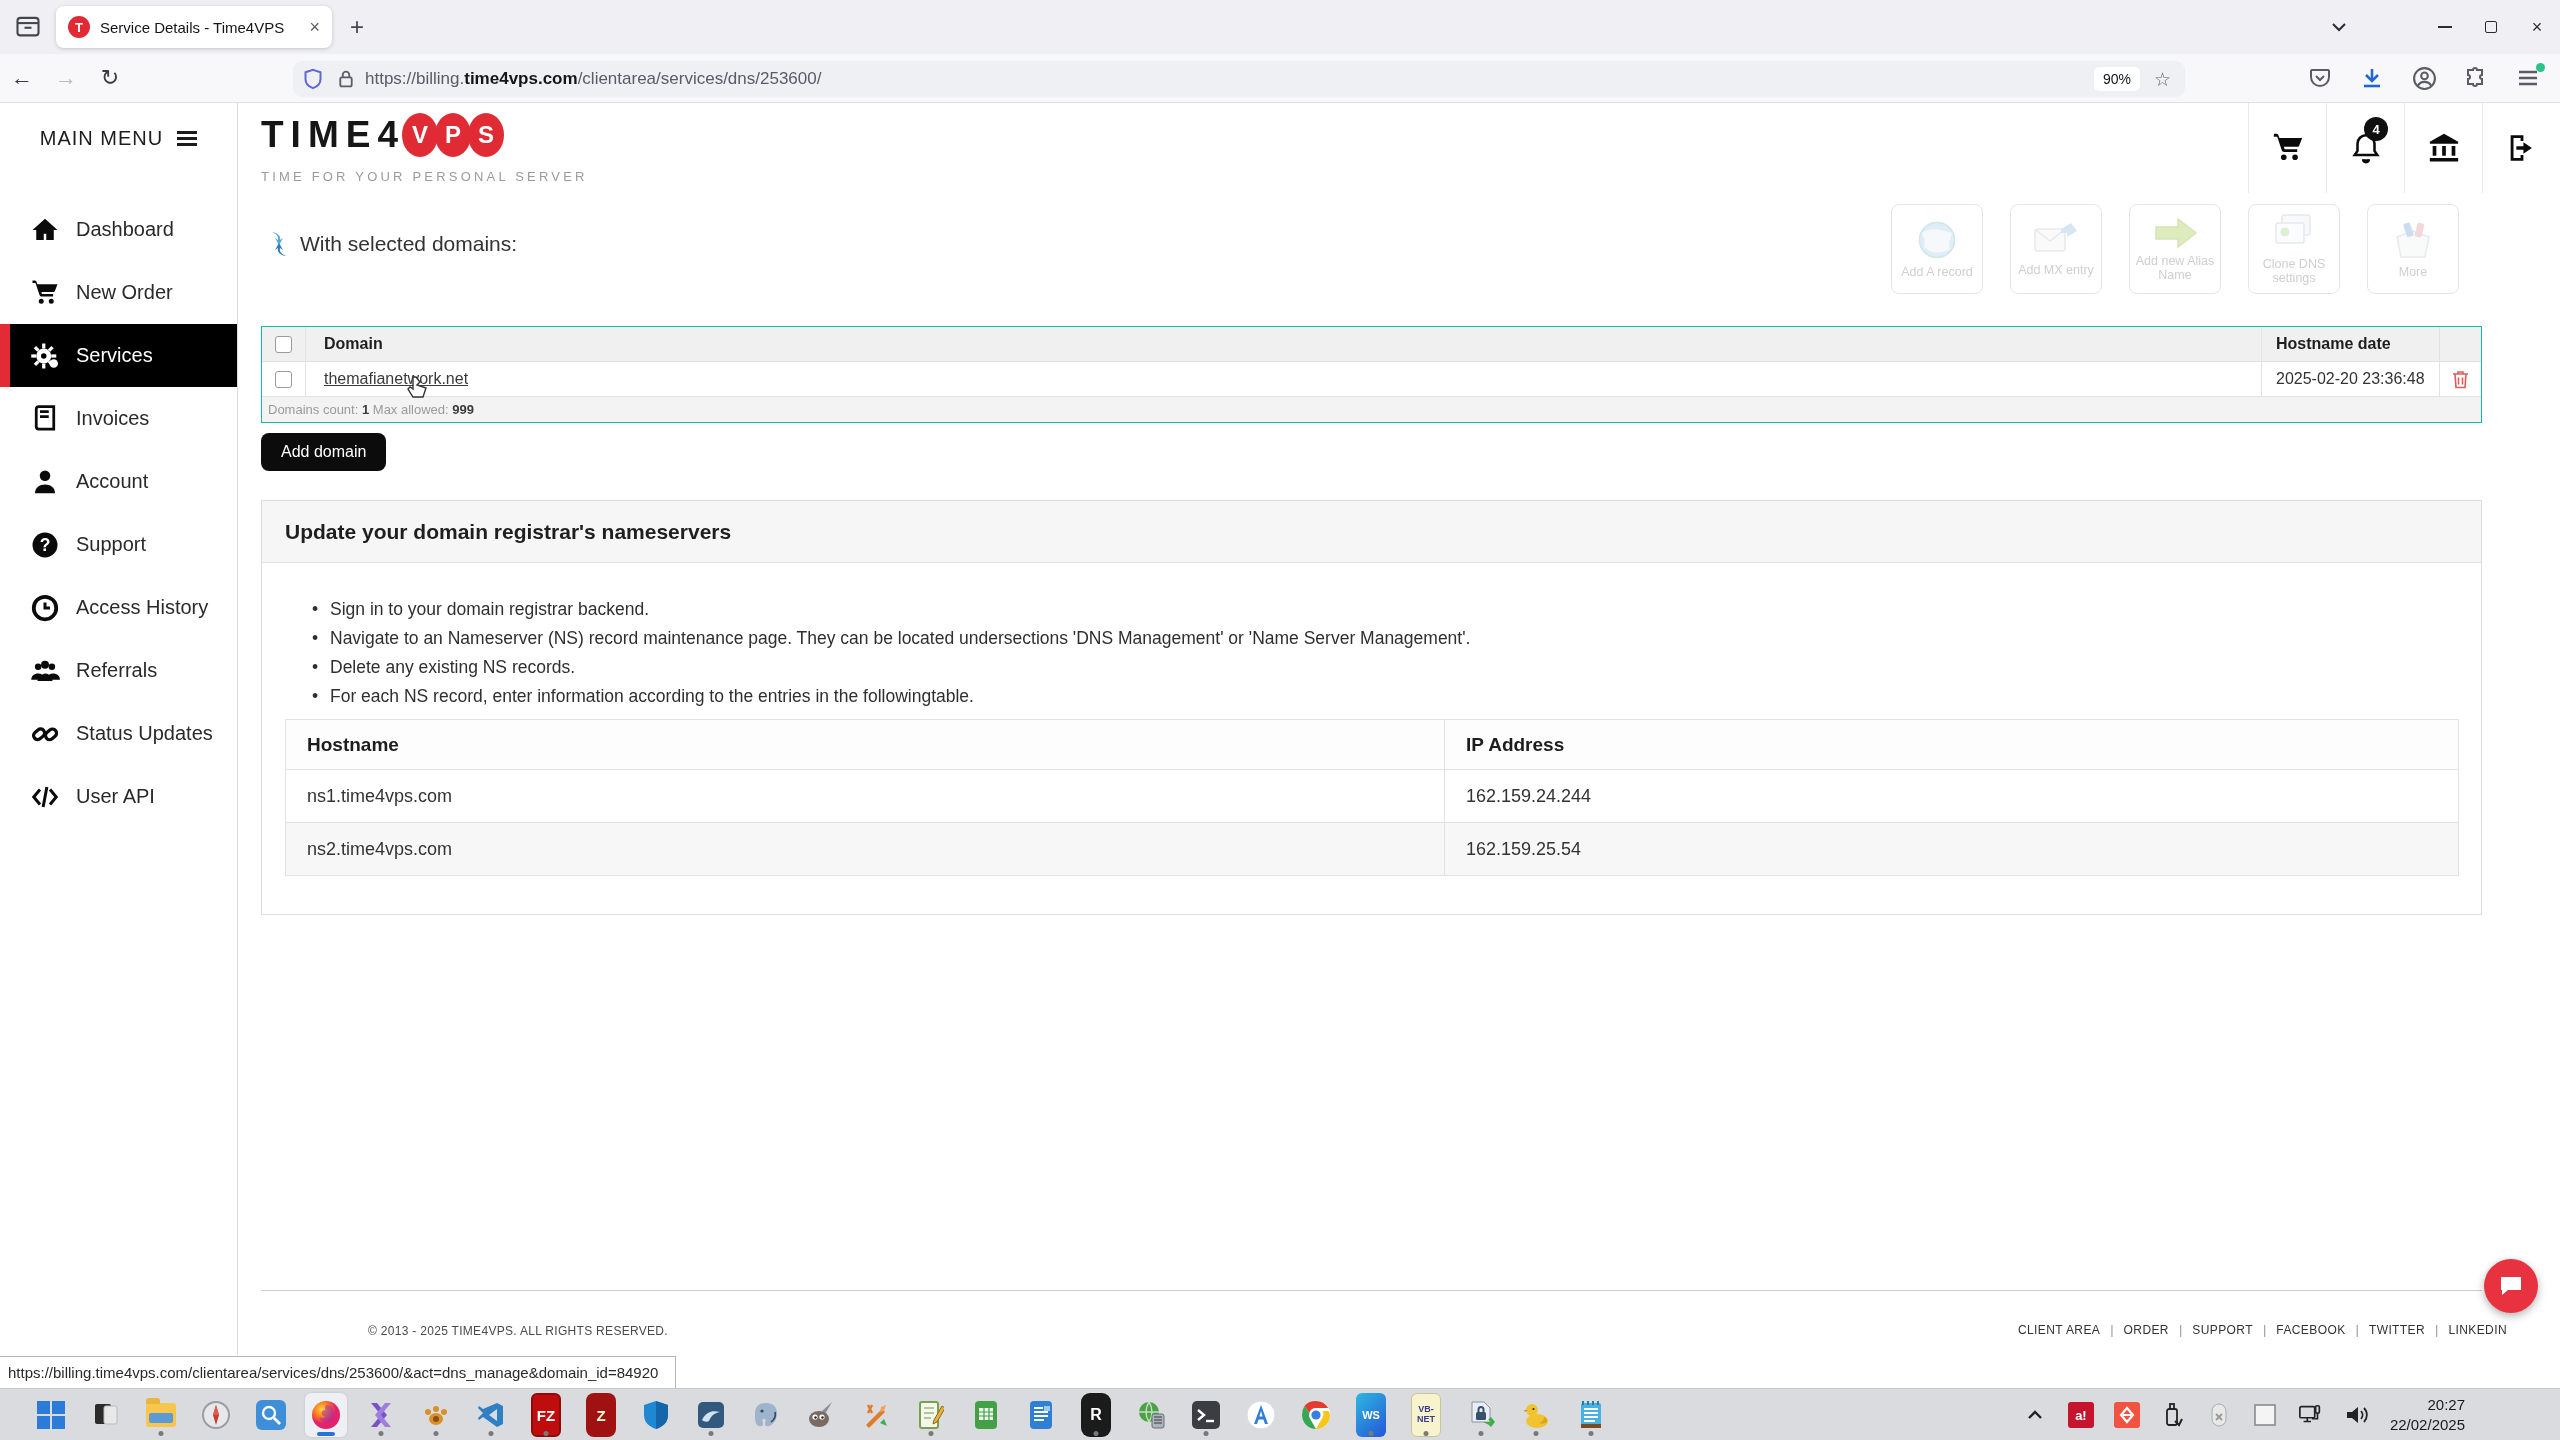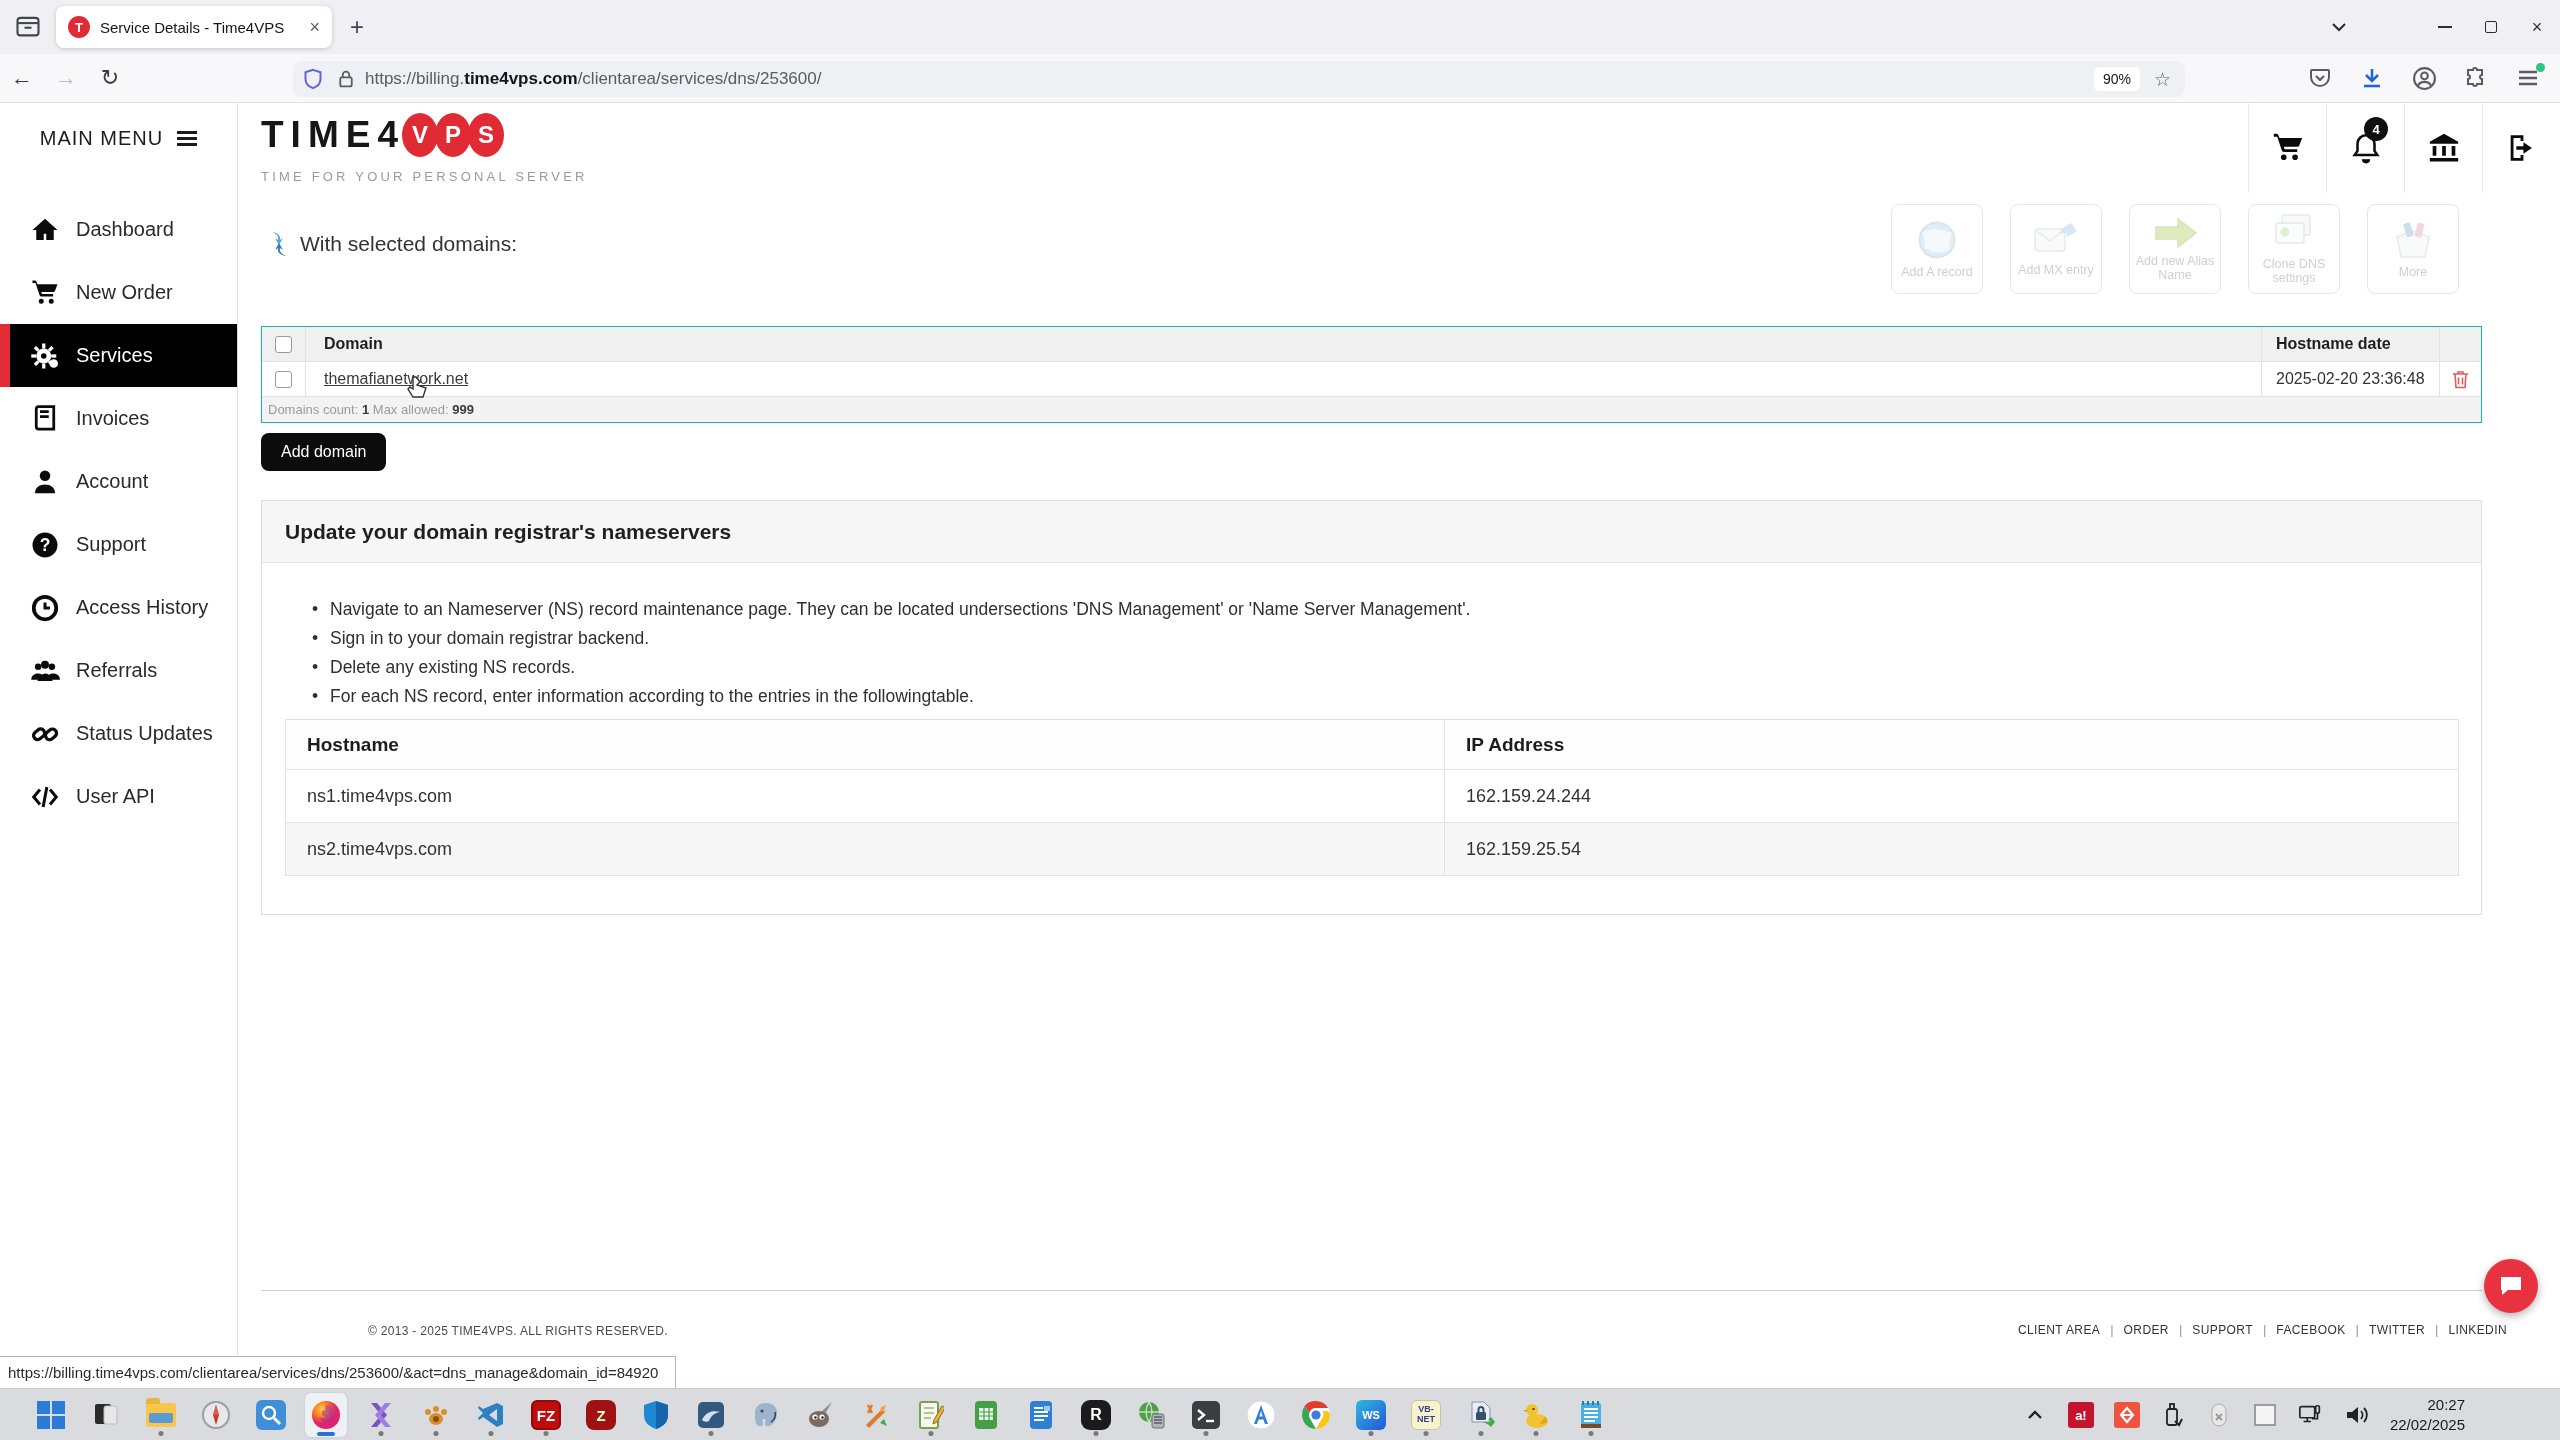--- a/index.html
+++ b/index.html
@@ -134,21 +134,21 @@
   
   .cursor { position:absolute; left:405px; top:272px; }
 
   
   .taskbar { position:absolute; left:0; top:1388px; width:2560px; height:52px; background:#dadbdf; border-top:1px solid #c8c9cd; }
   .tb-left { position:absolute; left:30px; top:0; height:52px; display:flex; align-items:center; gap:13px; }
   .tb-ico { width:42px; height:44px; display:flex; align-items:center; justify-content:center; position:relative; border-radius:6px; }
   .tb-ico.active-app { background:#edf0f5; box-shadow:0 0 2px rgba(0,0,0,.15); }
   .run-dot { position:absolute; bottom:1px; left:50%; transform:translateX(-50%); width:5px; height:5px; border-radius:3px; background:#797979; }
   .run-pill { position:absolute; bottom:1px; left:50%; transform:translateX(-50%); width:18px; height:4px; border-radius:3px; background:#2b70d8; }
-  .sq { border-radius:6px; width:30px; height:30px; display:flex; align-items:center; justify-content:center; font-weight:bold; }
+  .sq { border-radius:6px; width:30px; height:44px; display:flex; align-items:center; justify-content:center; font-weight:bold; }
   .tray { position:absolute; right:95px; top:0; height:52px; display:flex; align-items:center; gap:20px; }
   .tray-ico { width:26px; height:26px; display:flex; align-items:center; justify-content:center; color:#222; }
   .clock { text-align:right; font-size:15px; color:#1a1a1a; line-height:1.35; }
 
   
   .win-grid { display:grid; grid-template-columns:13px 13px; grid-template-rows:13px 13px; gap:2px; }
   .win-grid i { background:#2b7cd8; }
   .folder { width:30px; height:24px; background:#f7c64a; border-radius:3px; position:relative; }
   .folder::before { content:""; position:absolute; left:0; top:-5px; width:14px; height:6px; background:#e8b63c; border-radius:3px 3px 0 0; }
   .folder::after { content:""; position:absolute; left:3px; top:10px; width:24px; height:10px; background:#5b9bd5; border-radius:2px; }
@@ -452,22 +452,22 @@
       <path d="M8 2v12l-3-2-2 2 5 8h10l3-9-9-3 3-3-4-5z" fill="#fff" stroke="#333" stroke-width="1.4"></path>
     </svg>
 
   <button class="add-btn">Add domain</button>
 
   <div class="panel">
     <div class="p-head">
       <div class="p-title">Update your domain registrar's nameservers</div>
     </div>
     <ul class="p-list">
+      <li>Sign in to your domain registrar backend.</li>
       <li>Navigate to an Nameserver (NS) record maintenance page. They can be located undersections 'DNS Management' or 'Name Server Management'.</li>
-      <li>Sign in to your domain registrar backend.</li>
       <li>Delete any existing NS records.</li>
       <li>For each NS record, enter information according to the entries in the followingtable.</li>
     </ul>
     <div class="ns-table">
       <div class="nrow nhead">
         <div class="n-host nth">Hostname</div>
         <div class="n-ip nth">IP Address</div>
       </div>
       <div class="nrow nr1">
         <div class="n-host ntd">ns1.time4vps.com</div>

